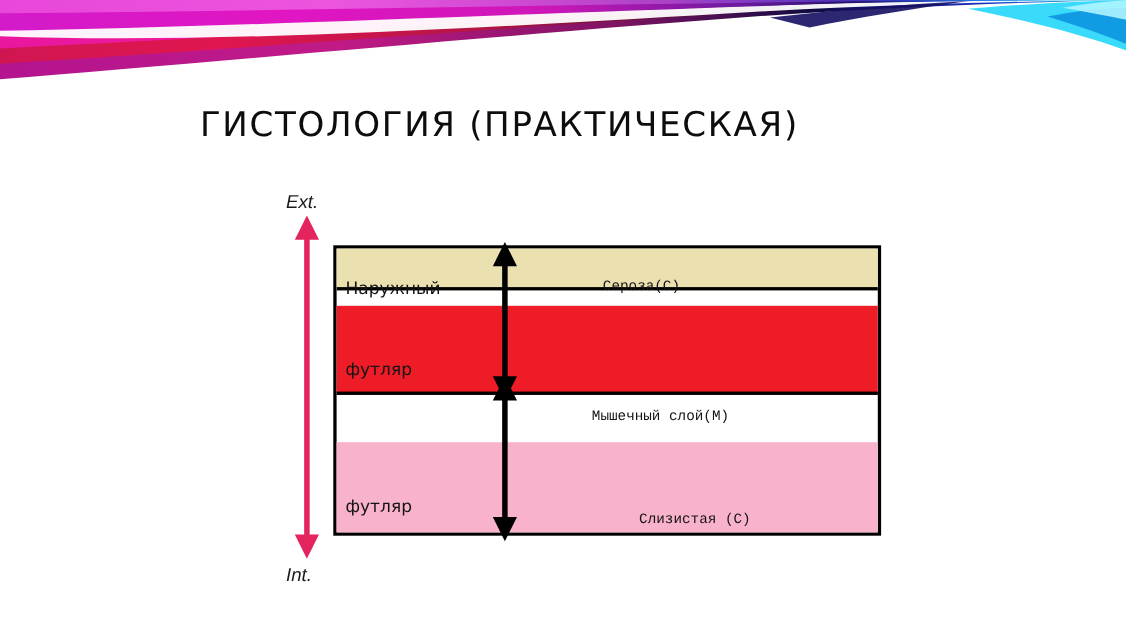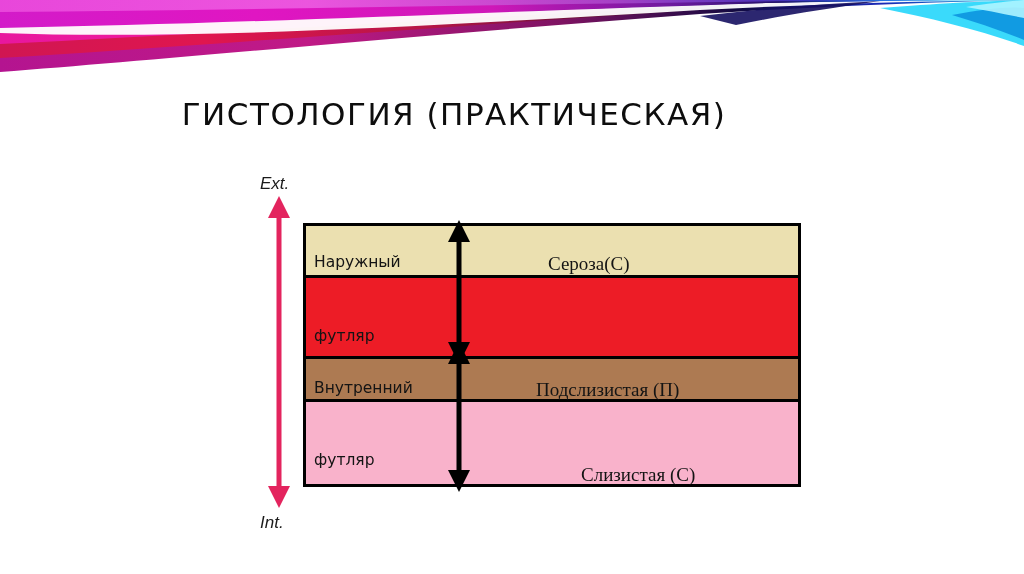--- a/index.html
+++ b/index.html
@@ -83,39 +83,39 @@
   }
   .layer {
     position: absolute;
     left: 0;
     width: 100%;
     box-sizing: border-box;
     border-bottom: 3px solid #000000;
   }
   .layer:last-child { border-bottom: none; }
 
-  #layer-serosa    { top: 0px;   height: 52px;  background: #ebe0b0; }
+  #layer-serosa    { top: 0px;   height: 38px;  background: #ebe0b0; }
   #layer-muscular  { top: 52px;  height: 81px;  background: #ed1c26; }
   #layer-submucosa { top: 133px; height: 43px;  background: #ad7game; }
   #layer-submucosa { top: 133px; height: 43px;  background: #ad7a52; }
   #layer-mucosa    { top: 176px; height: 82px;  background: #f9b2cb; }
 
   
   .layer-left-text {
     position: absolute;
     left: 8px;
     font-family: "DejaVu Sans", sans-serif;
     font-size: 15.5px;
     color: #141414;
     white-space: nowrap;
   }
   .layer-center-text {
     position: absolute;
-    font-family: Liberation Serif, serif;
-    font-size: 19px;
+    font-family: Liberation Mono, monospace;
+    font-size: 13px;
     color: #141414;
     white-space: nowrap;
   }
 
   #txt-naruzhny  { top: 27px;  }
   #txt-futlyar-1 { top: 49px;  }
   #txt-vnutrenny { top: 20px;  }
   #txt-futlyar-2 { top: 49px;  }
 
   #txt-serosa    { left: 242px; top: 27px; }
@@ -223,24 +223,20 @@
     <div class="layer" id="layer-serosa">
       <span class="layer-left-text" id="txt-naruzhny">Наружный</span>
       <span class="layer-center-text" id="txt-serosa">Сероза(С)</span>
     </div>
 
     <div class="layer" id="layer-muscular">
       <span class="layer-left-text" id="txt-futlyar-1">футляр</span>
       <span class="layer-center-text" id="txt-muscular">Мышечный слой(М)</span>
     </div>
 
-    <div class="layer" id="layer-submucosa">
-      <span class="layer-left-text" id="txt-vnutrenny">Внутренний</span>
-      <span class="layer-center-text" id="txt-submucosa">Подслизистая (П)</span>
-    </div>
 
     <div class="layer" id="layer-mucosa">
       <span class="layer-left-text" id="txt-futlyar-2">футляр</span>
       <span class="layer-center-text" id="txt-mucosa">Слизистая (С)</span>
     </div>
 
   </div>
 
   <svg id="black-arrows" viewBox="0 0 56 276">
     <g stroke="#000000" stroke-width="5" fill="none">

